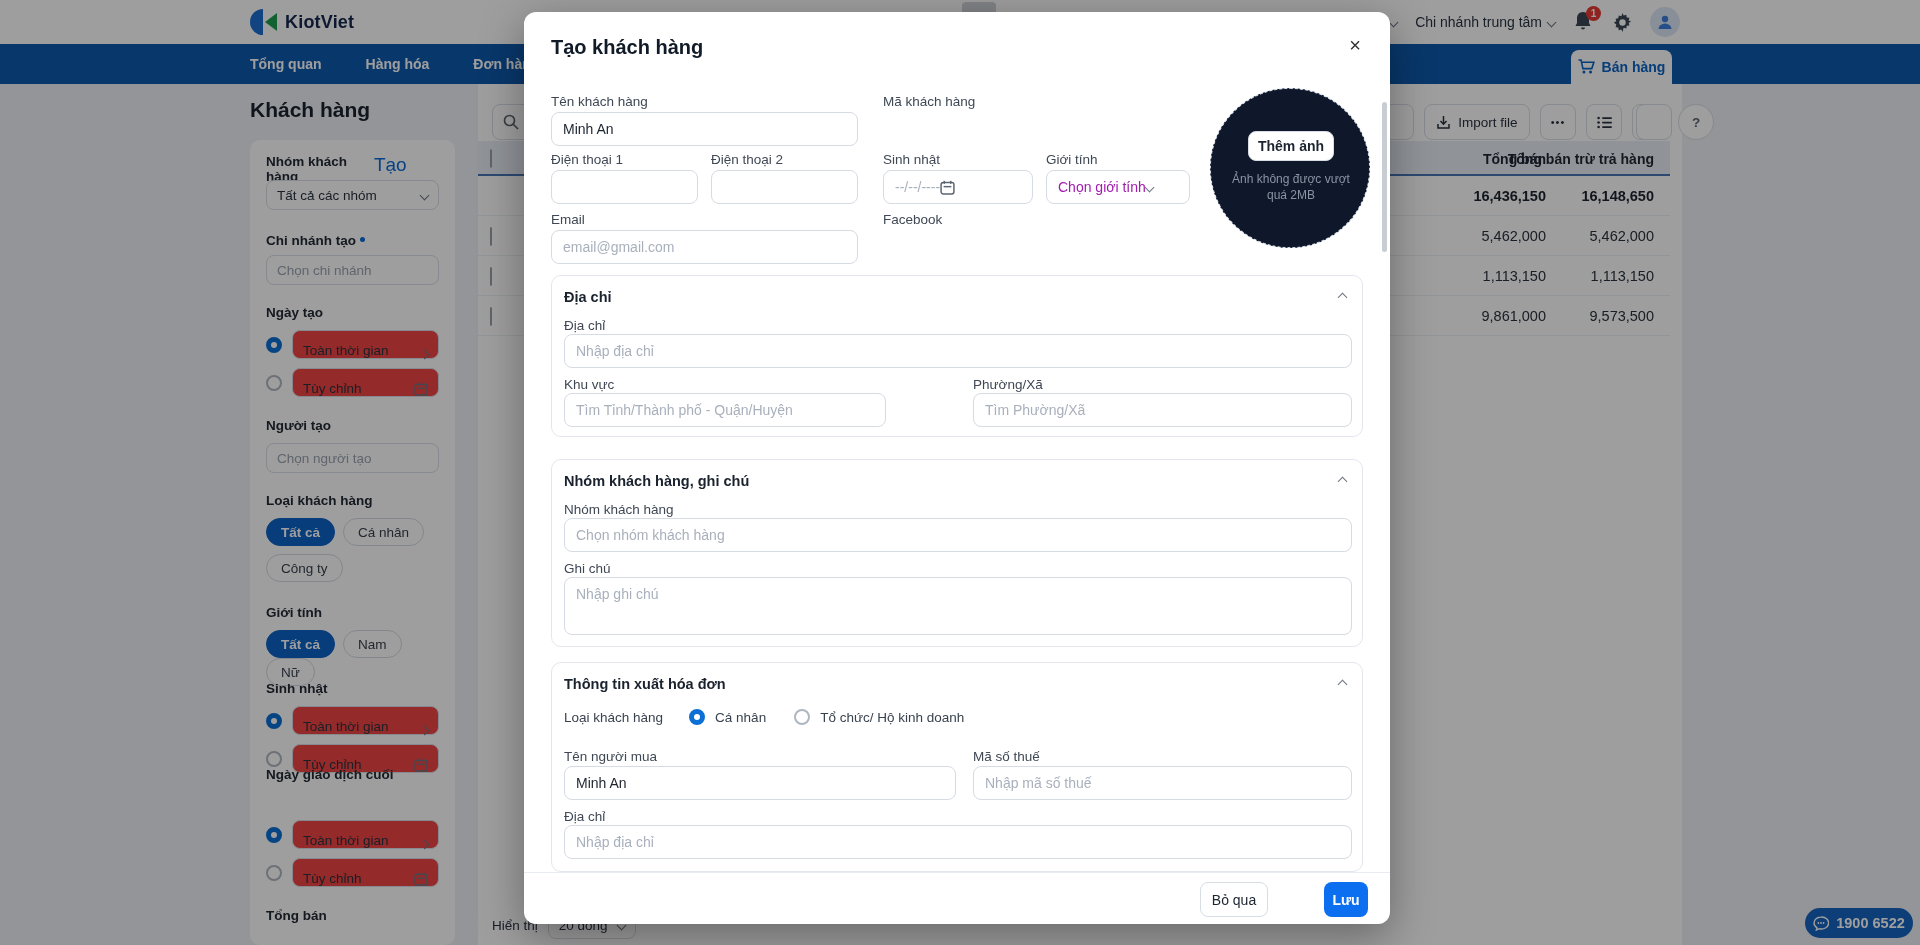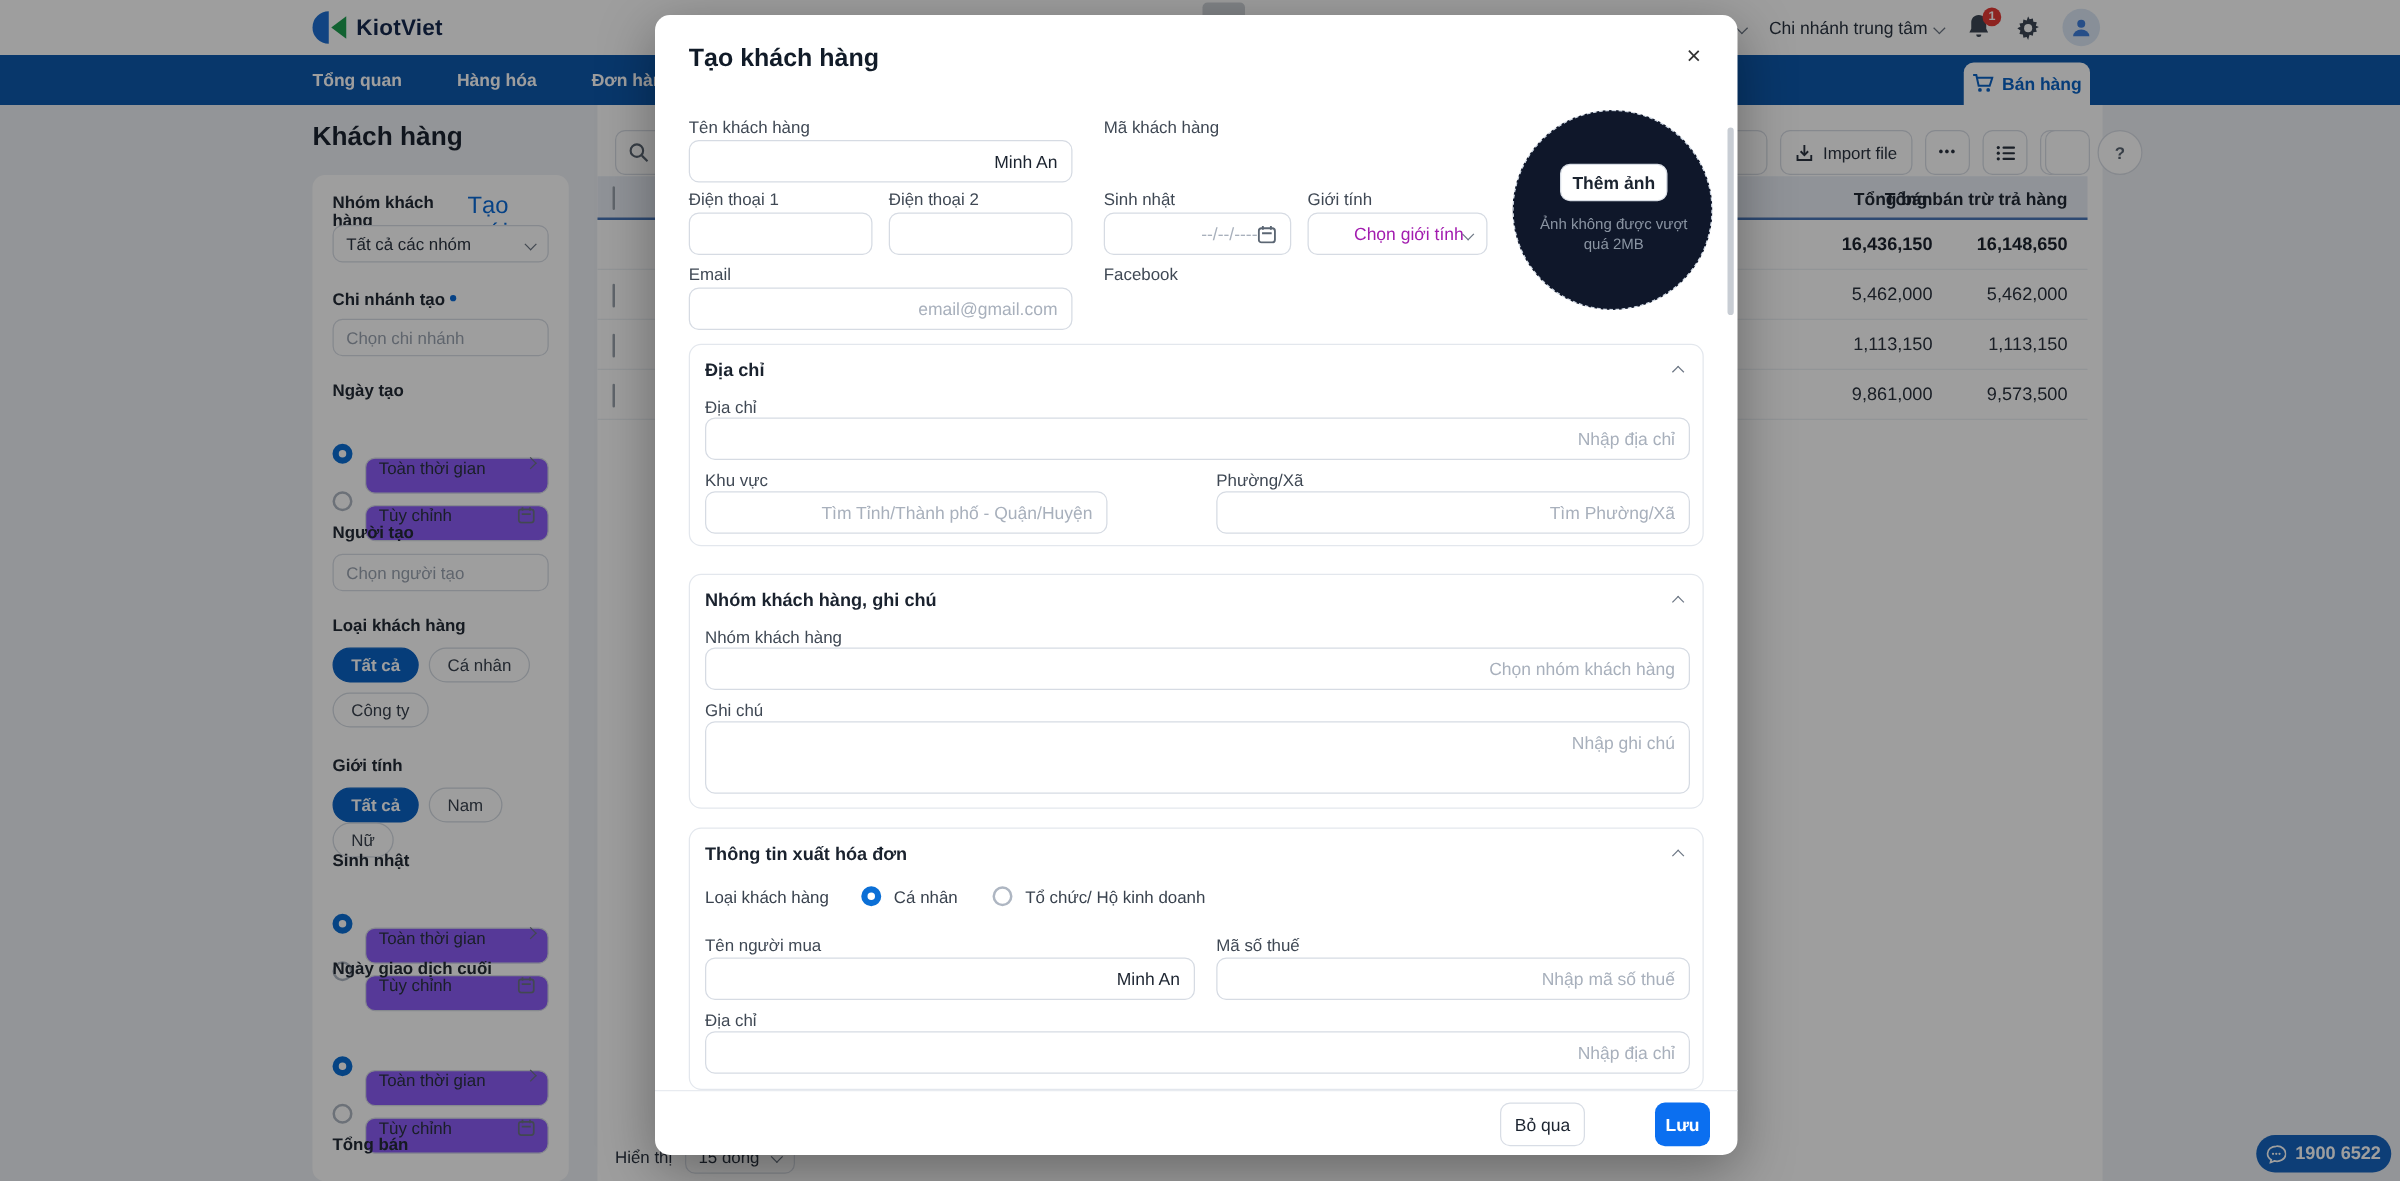--- a/index.html
+++ b/index.html
@@ -37,21 +37,21 @@
 
   
   .page-title { position:absolute; left:250px; top:98px; font-size:21px; font-weight:bold; color:#1a2330; }
   .filter-card { position:absolute; left:250px; top:140px; width:205px; height:805px; background:#ffffff; border-radius:10px; }
   .fc-inner { position:absolute; left:16px; right:16px; top:0; }
   .f-label { font-size:13.5px; font-weight:bold; color:#232b36; }
   .f-link { font-size:19px; color:#0b6bd8; cursor:pointer; }
   .f-select, .f-input { height:30px; border:1px solid #d8dde5; border-radius:8px; display:flex; align-items:center; padding:0 10px; font-size:13.5px; color:#2a3340; background:#fff; cursor:pointer; justify-content:space-between; }
   .f-input .ph { color:#9aa3b0; }
   .opt-row { display:flex; align-items:center; gap:10px; }
-  .opt-box { flex:1; height:29px; border:1px solid #d8dde5; border-radius:8px; display:flex; align-items:flex-start; justify-content:space-between; padding:0 10px; font-size:13.5px; color:#2a3340; background:#8b5cf6; cursor:pointer;margin-top:36px; }
+  .opt-box { flex:1; height:29px; border:1px solid #d8dde5; border-radius:8px; display:flex; align-items:flex-end; justify-content:space-between; padding:0 10px; font-size:13.5px; color:#2a3340; background:#ef4444; cursor:pointer; }
   .radio { width:16px; height:16px; border-radius:50%; border:2px solid #aeb6c2; background:#fff; flex:none; cursor:pointer; }
   .radio.on { border:5px solid #0b6fd6; }
   .pill { display:inline-flex; align-items:center; justify-content:center; height:28px; padding:0 14px; border-radius:15px; border:1px solid #d4dae2; background:#fff; color:#39424e; font-size:13.5px; cursor:pointer; margin-right:8px; }
   .pill.on { background:#0b63c5; border-color:#0b63c5; color:#fff; font-weight:bold; }
   .blue-dot { display:inline-block; width:5px; height:5px; border-radius:50%; background:#0b6bd8; vertical-align:3px; margin-left:4px; }
 
   
   .main-panel { position:absolute; left:478px; top:84px; width:1204px; height:861px; background:#ffffff; }
   .search-box { position:absolute; left:14px; top:20px; width:420px; height:36px; border:1px solid #d8dde5; border-radius:8px; display:flex; align-items:center; gap:8px; padding:0 10px; color:#9aa3b0; font-size:14px; background:#fff; }
   .tb-btn { position:absolute; top:20px; height:36px; border:1px solid #d8dde5; border-radius:8px; background:#fff; display:flex; align-items:center; justify-content:center; gap:7px; font-size:13.5px; color:#2a3340; cursor:pointer; }
@@ -69,21 +69,21 @@
   
   #overlay { position:absolute; inset:0; background:rgba(0,0,0,0.38); }
 
   
   #modal { position:absolute; left:524px; top:12px; width:866px; height:912px; background:#ffffff; border-radius:12px; box-shadow:0 12px 44px rgba(0,0,0,.35); }
   .m-title { position:absolute; left:27px; top:24px; font-size:20px; font-weight:bold; color:#111b28; }
   .m-close { position:absolute; right:22px; top:20px; width:26px; height:26px; font-size:20px; color:#333; display:flex; align-items:center; justify-content:center; cursor:pointer; }
   .m-scrollthumb { position:absolute; right:3px; top:90px; width:5px; height:150px; background:#c8cdd4; border-radius:3px; }
 
   .lab { position:absolute; font-size:13.5px; color:#3f4854; }
-  .inp { position:absolute; height:34px; border:1px solid #d6dbe3; border-radius:8px; background:#fff; display:flex; align-items:center; justify-content:flex-end; padding:0 11px; font-size:14px; color:#1c2430; }
+  .inp { position:absolute; height:34px; border:1px solid #d6dbe3; border-radius:8px; background:#fff; display:flex; align-items:center; justify-content:flex-start; padding:0 11px; font-size:14px; color:#1c2430; }
   .inp .ph { color:#a8b0bc; }
   .ta { align-items:flex-start; padding-top:8px; }
 
   .photo-circle { position:absolute; left:686px; top:76px; width:160px; height:160px; border-radius:50%; background:#0f172a; border:1px dashed #c7d0dc; }
   .photo-btn { position:absolute; left:37px; top:42px; width:86px; height:30px; background:#fff; border:1px solid #d8dde5; border-radius:8px; display:flex; align-items:center; justify-content:center; font-size:14px; font-weight:bold; color:#1c2430; cursor:pointer; }
   .photo-hint { position:absolute; left:10px; top:82px; width:140px; text-align:center; font-size:12px; color:#8a94a2; line-height:1.35; }
 
   .m-card { position:absolute; left:27px; width:812px; border:1px solid #e3e7ed; border-radius:10px; background:#fff; }
   .m-card-title { position:absolute; left:12px; top:13px; font-size:14.5px; font-weight:bold; color:#1a222e; }
   .collapse { position:absolute; right:16px; top:18px; cursor:pointer; }
@@ -327,21 +327,21 @@
     </div>
     <div class="trow" style="top:212px;">
       <span class="abs" style="left:12px;top:12px;"><span class="cbx"></span></span>
       <span class="num" style="right:124px;">9,861,000</span>
       <span class="num" style="right:16px;">9,573,500</span>
     </div>
 
     <div class="pagesize-bar">
       <span>Hiển thị</span>
       <span class="pagesize-sel">
-        <span>15 dòng</span>
+        <span>20 dòng</span>
           <i class="chev"></i>
       </span>
     </div>
   </div>
 
   <div class="chat-pill">
     <svg width="16" height="15" viewBox="0 0 16 15">
       <path d="M8 1 a7 6 0 0 0 -7 6 a7 6 0 0 0 3 4.8 L3.4 14 L6.5 12.7 A7 6 0 1 0 8 1 Z" fill="none" stroke="#fff" stroke-width="1.4"></path>
       <circle cx="5.4" cy="7" r=".9" fill="#fff"></circle>
         <circle cx="8" cy="7" r=".9" fill="#fff"></circle>

